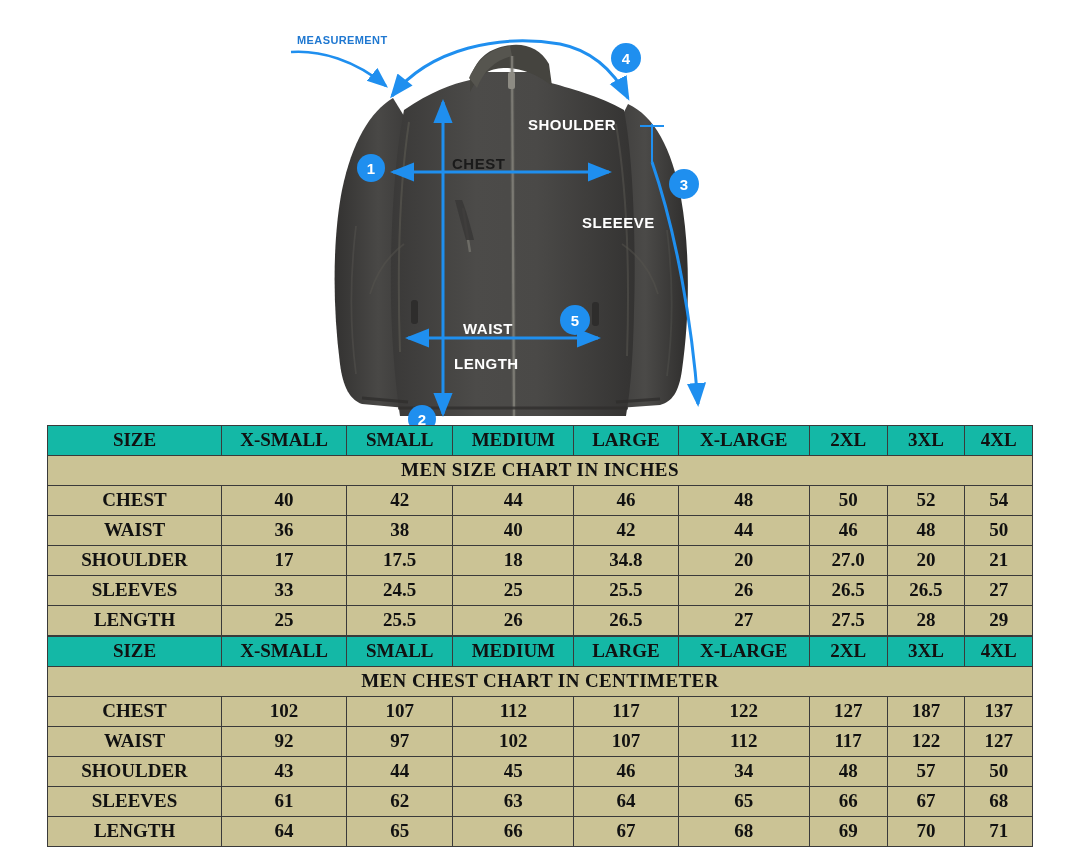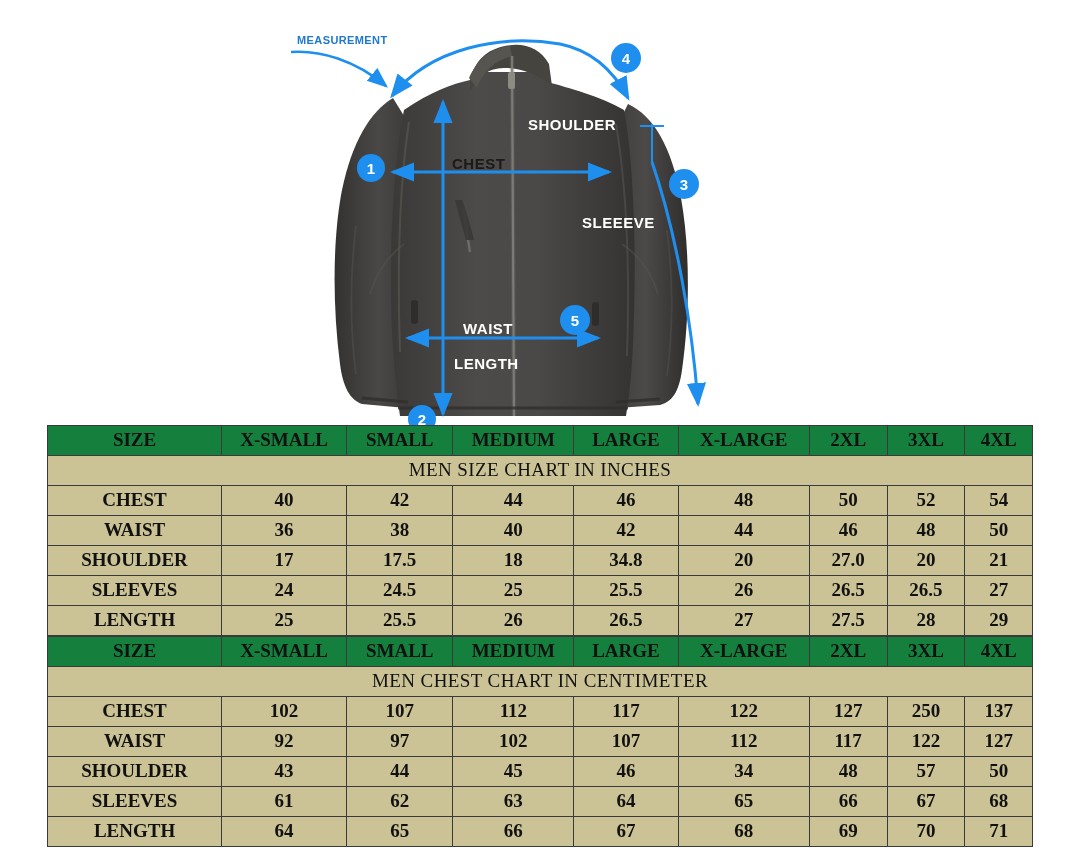--- a/index.html
+++ b/index.html
@@ -63,37 +63,37 @@
     border-collapse: collapse;
     width: 986px;
     table-layout: fixed;
   }
   table.size-chart + table.size-chart {
     margin-top: 0;
   }
   .chart-title td {
     background: #e8740c;
     color: #ffffff;
-    font-weight: normal;
+    font-weight: bold;
     font-size: 21px;
     text-align: center;
     padding: 4px 0 5px 0;
     letter-spacing: 0.4px;
     border: 1px solid #3a3a3a;
   }
   table.size-chart th,
   table.size-chart td {
     border: 1px solid #3a3a3a;
     text-align: center;
     font-size: 19px;
     padding: 3px 0 4px 0;
     color: #111111;
   }
   table.size-chart thead th {
-    background: #15803d;
+    background: #14b8a6;
     font-weight: bold;
     font-size: 19px;
   }
   table.size-chart tbody td {
     background: #cbc395;
   }
   table.size-chart tbody td.row-head {
     font-weight: bold;
   }
   table.size-chart tbody td.val {
@@ -291,21 +291,21 @@
         <td class="val">17.5</td>
         <td class="val">18</td>
         <td class="val">34.8</td>
         <td class="val">20</td>
         <td class="val">27.0</td>
         <td class="val">20</td>
         <td class="val">21</td>
       </tr>
       <tr>
         <td class="row-head">SLEEVES</td>
-        <td class="val">24</td>
+        <td class="val">33</td>
         <td class="val">24.5</td>
         <td class="val">25</td>
         <td class="val">25.5</td>
         <td class="val">26</td>
         <td class="val">26.5</td>
         <td class="val">26.5</td>
         <td class="val">27</td>
       </tr>
       <tr>
         <td class="row-head">LENGTH</td>
@@ -353,21 +353,21 @@
     </thead>
     <tbody>
       <tr>
         <td class="row-head">CHEST</td>
         <td class="val">102</td>
         <td class="val">107</td>
         <td class="val">112</td>
         <td class="val">117</td>
         <td class="val">122</td>
         <td class="val">127</td>
-        <td class="val">250</td>
+        <td class="val">187</td>
         <td class="val">137</td>
       </tr>
       <tr>
         <td class="row-head">WAIST</td>
         <td class="val">92</td>
         <td class="val">97</td>
         <td class="val">102</td>
         <td class="val">107</td>
         <td class="val">112</td>
         <td class="val">117</td>

